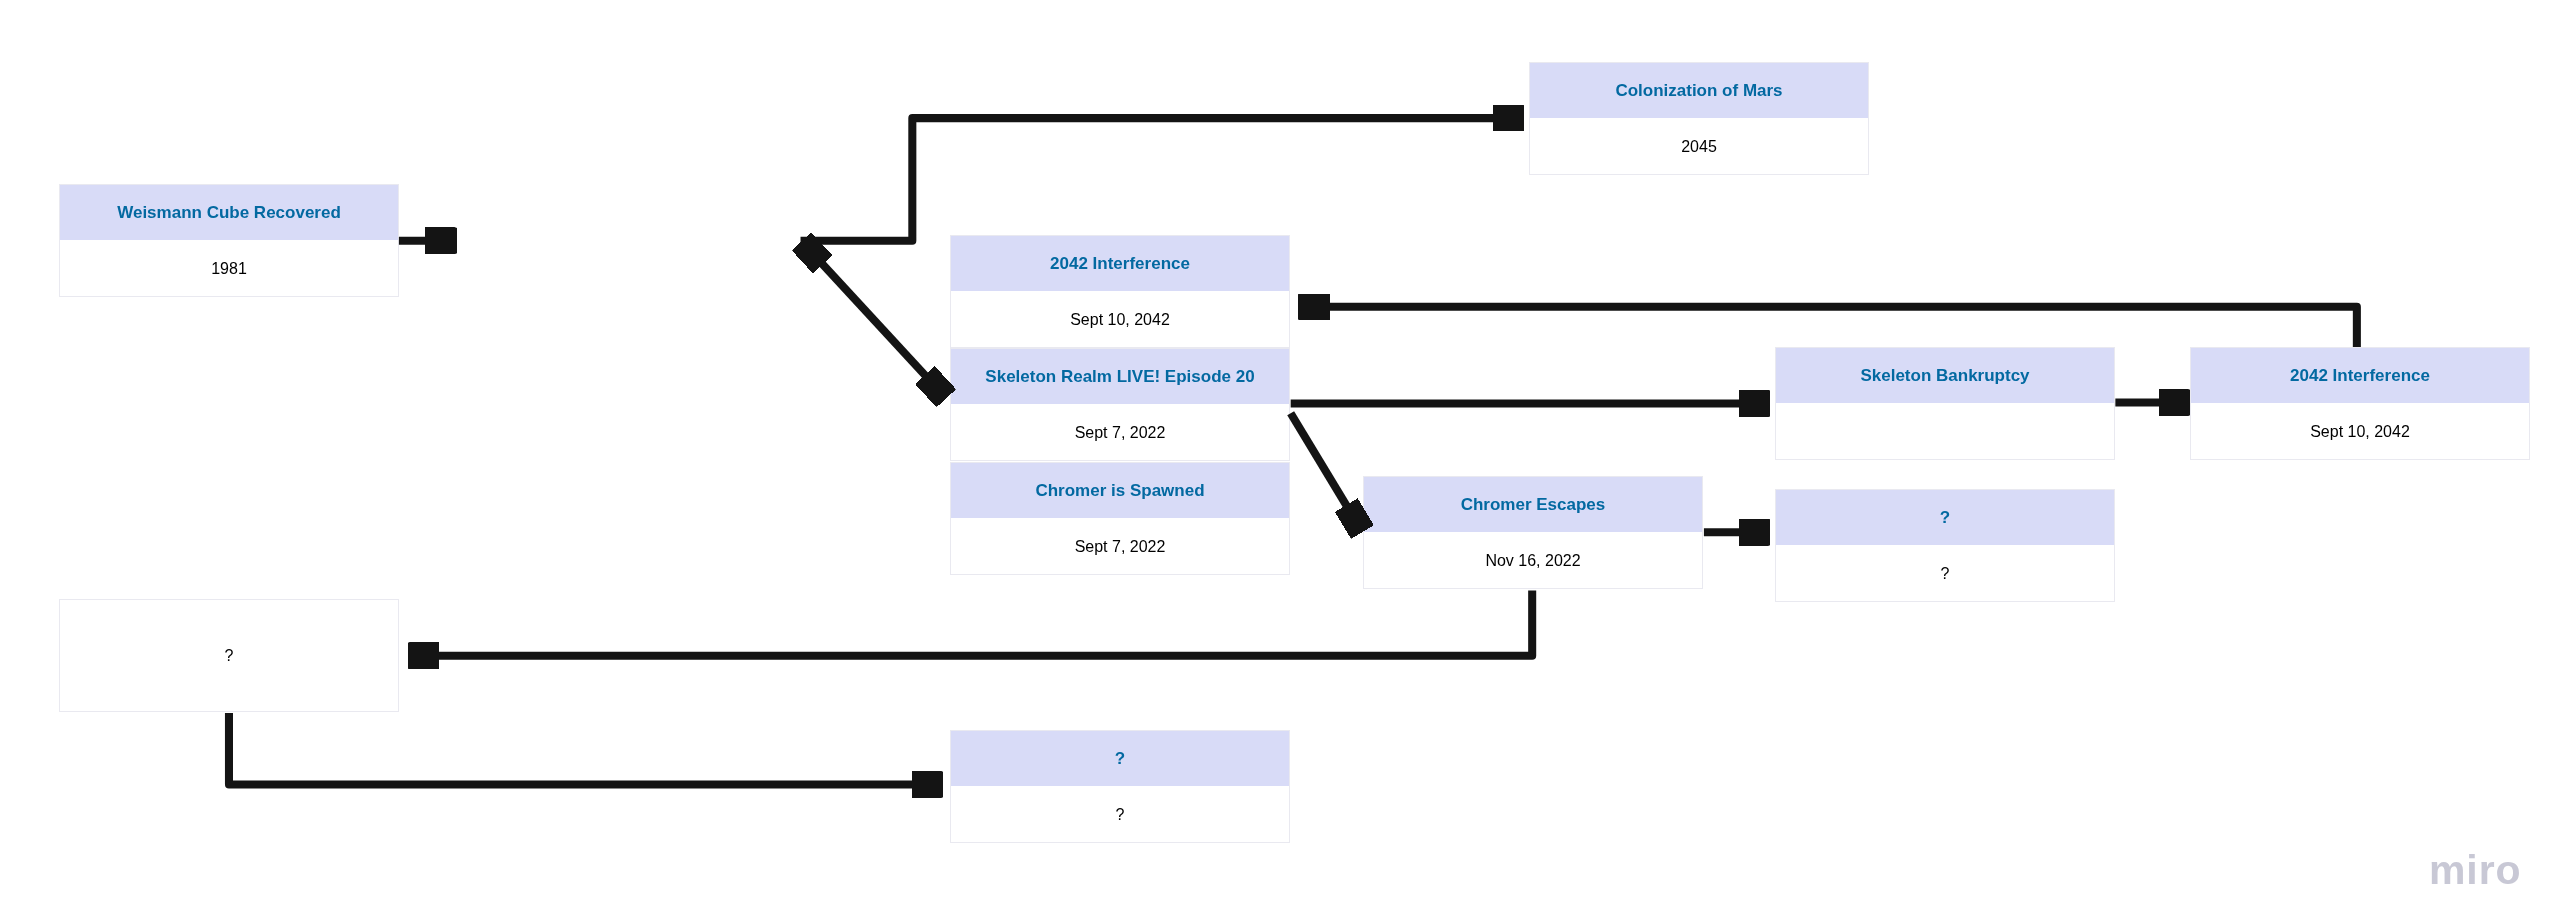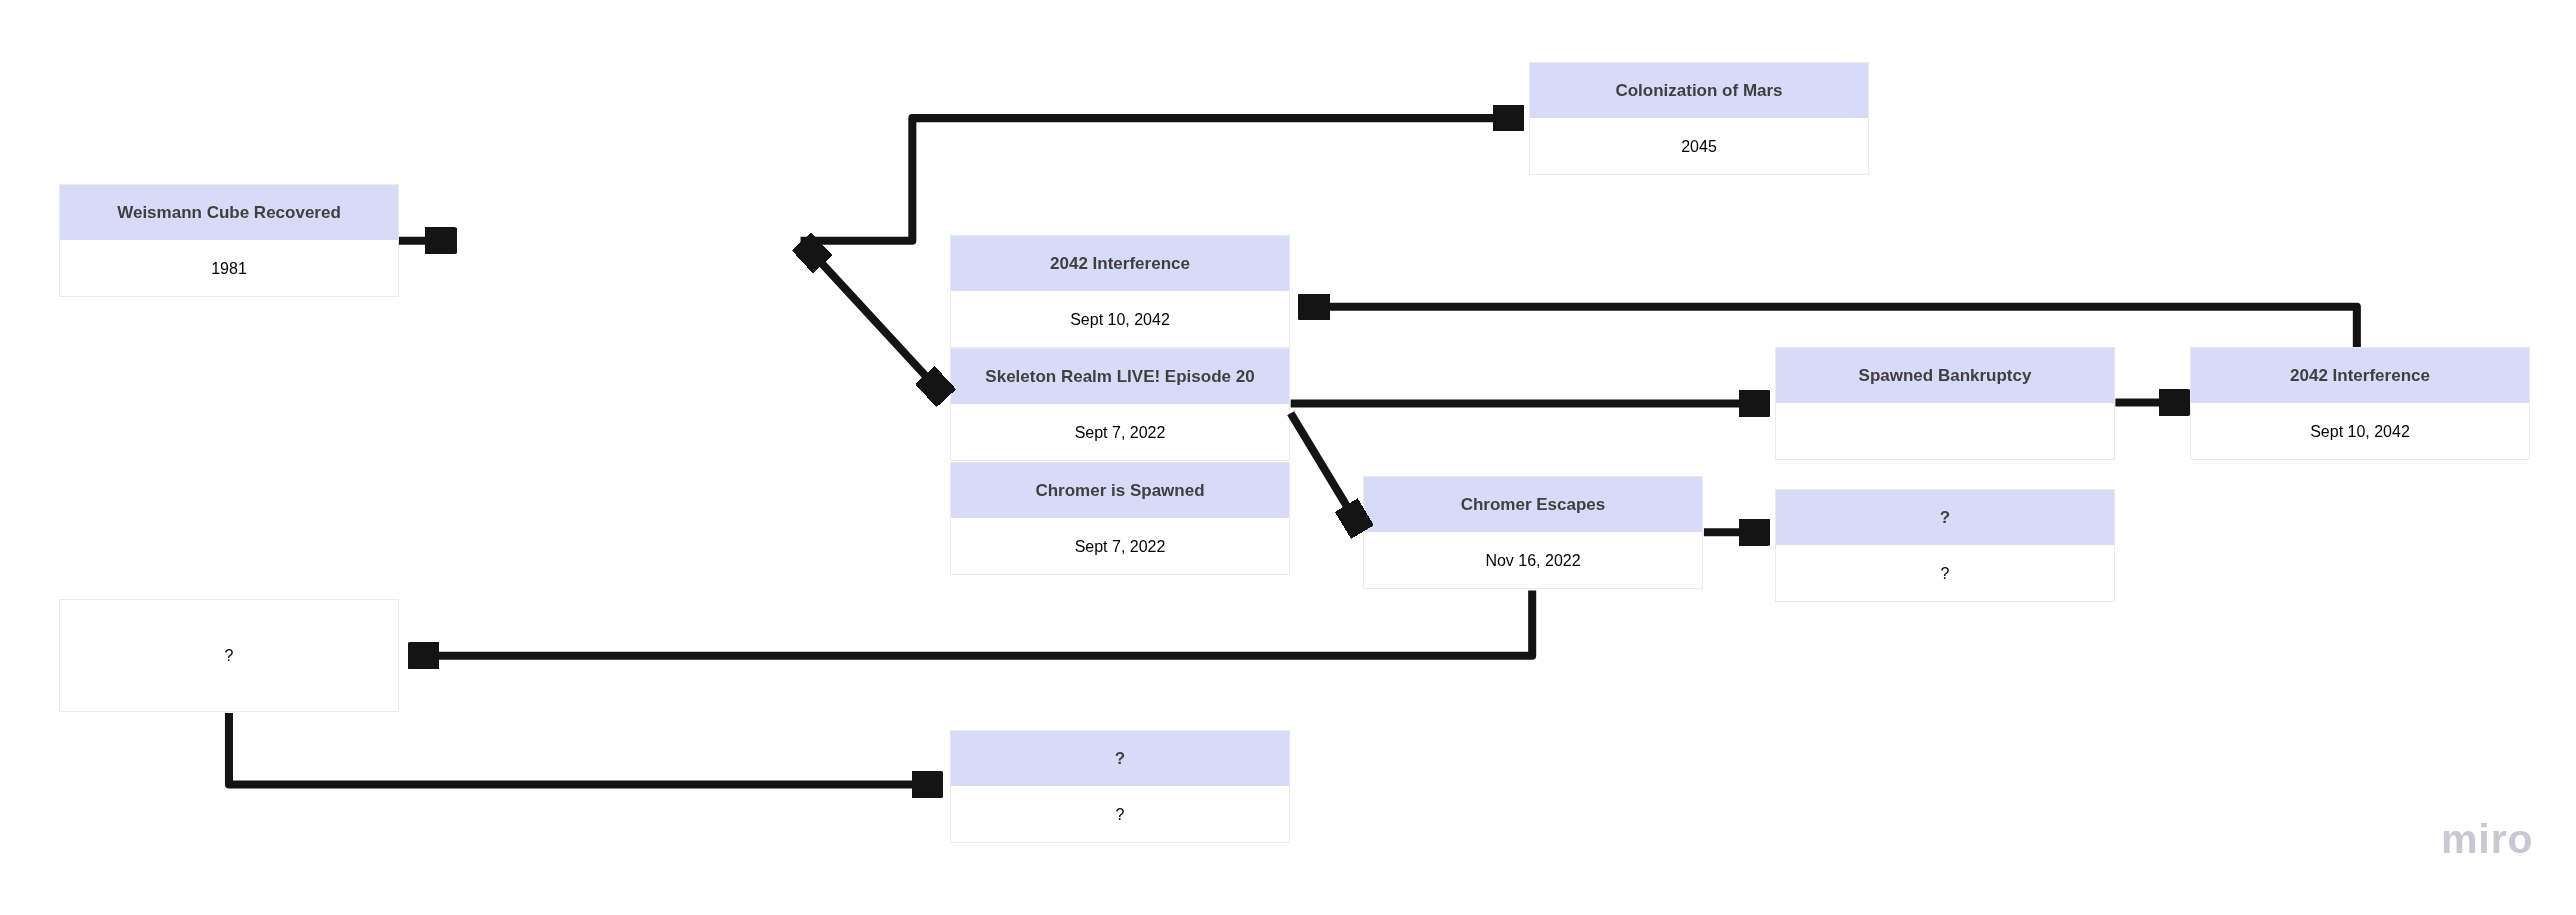--- a/index.html
+++ b/index.html
@@ -28,21 +28,21 @@
   }
   .node-header {
     height: 55px;
     background: #d8dbf7;
     border-bottom: 1.8px solid #ffffff;
     display: flex;
     align-items: center;
     justify-content: center;
     font-weight: bold;
     font-size: 17px;
-    color: #404040;
+    color: #0369a1;
     text-align: center;
   }
   .node-body {
     flex: 1;
     display: flex;
     align-items: center;
     justify-content: center;
     font-size: 16px;
     color: #000000;
     text-align: center;
@@ -56,28 +56,27 @@
   #connector-layer path {
     fill: none;
     stroke: #141414;
     stroke-width: 9;
     stroke-linejoin: round;
     stroke-linecap: butt;
   }
   .watermark {
     position: absolute;
     left: 2429px;
-    top: 816px;
+    top: 847px;
     font-size: 41px;
     font-weight: bold;
     letter-spacing: 0.9px;
     color: #c8c8d5;
     z-index: 0;
     user-select: none;
-    margin-left: 12px;
   }
 </style>
 </head>
 <body>
 
 <div id="board">
 
   <svg id="connector-layer" width="2576" height="916" viewBox="0 0 2880 1024">
     <defs>
       <marker id="arrow" viewBox="0 0 12 10" refX="10.5" refY="5" markerWidth="3.9" markerHeight="3.3" orient="auto-start-reverse">
@@ -122,21 +121,21 @@
     <div class="node-header">Chromer is Spawned</div>
     <div class="node-body">Sept 7, 2022</div>
   </div>
 
   <div class="node" style="left:1363px; top:476px">
     <div class="node-header">Chromer Escapes</div>
     <div class="node-body">Nov 16, 2022</div>
   </div>
 
   <div class="node" style="left:1775px; top:347px">
-    <div class="node-header">Spawned Bankruptcy</div>
+    <div class="node-header">Skeleton Bankruptcy</div>
   </div>
 
   <div class="node" style="left:2190px; top:347px">
     <div class="node-header">2042 Interference</div>
     <div class="node-body">Sept 10, 2042</div>
   </div>
 
   <div class="node" style="left:1775px; top:489px">
     <div class="node-header">?</div>
     <div class="node-body">?</div>

